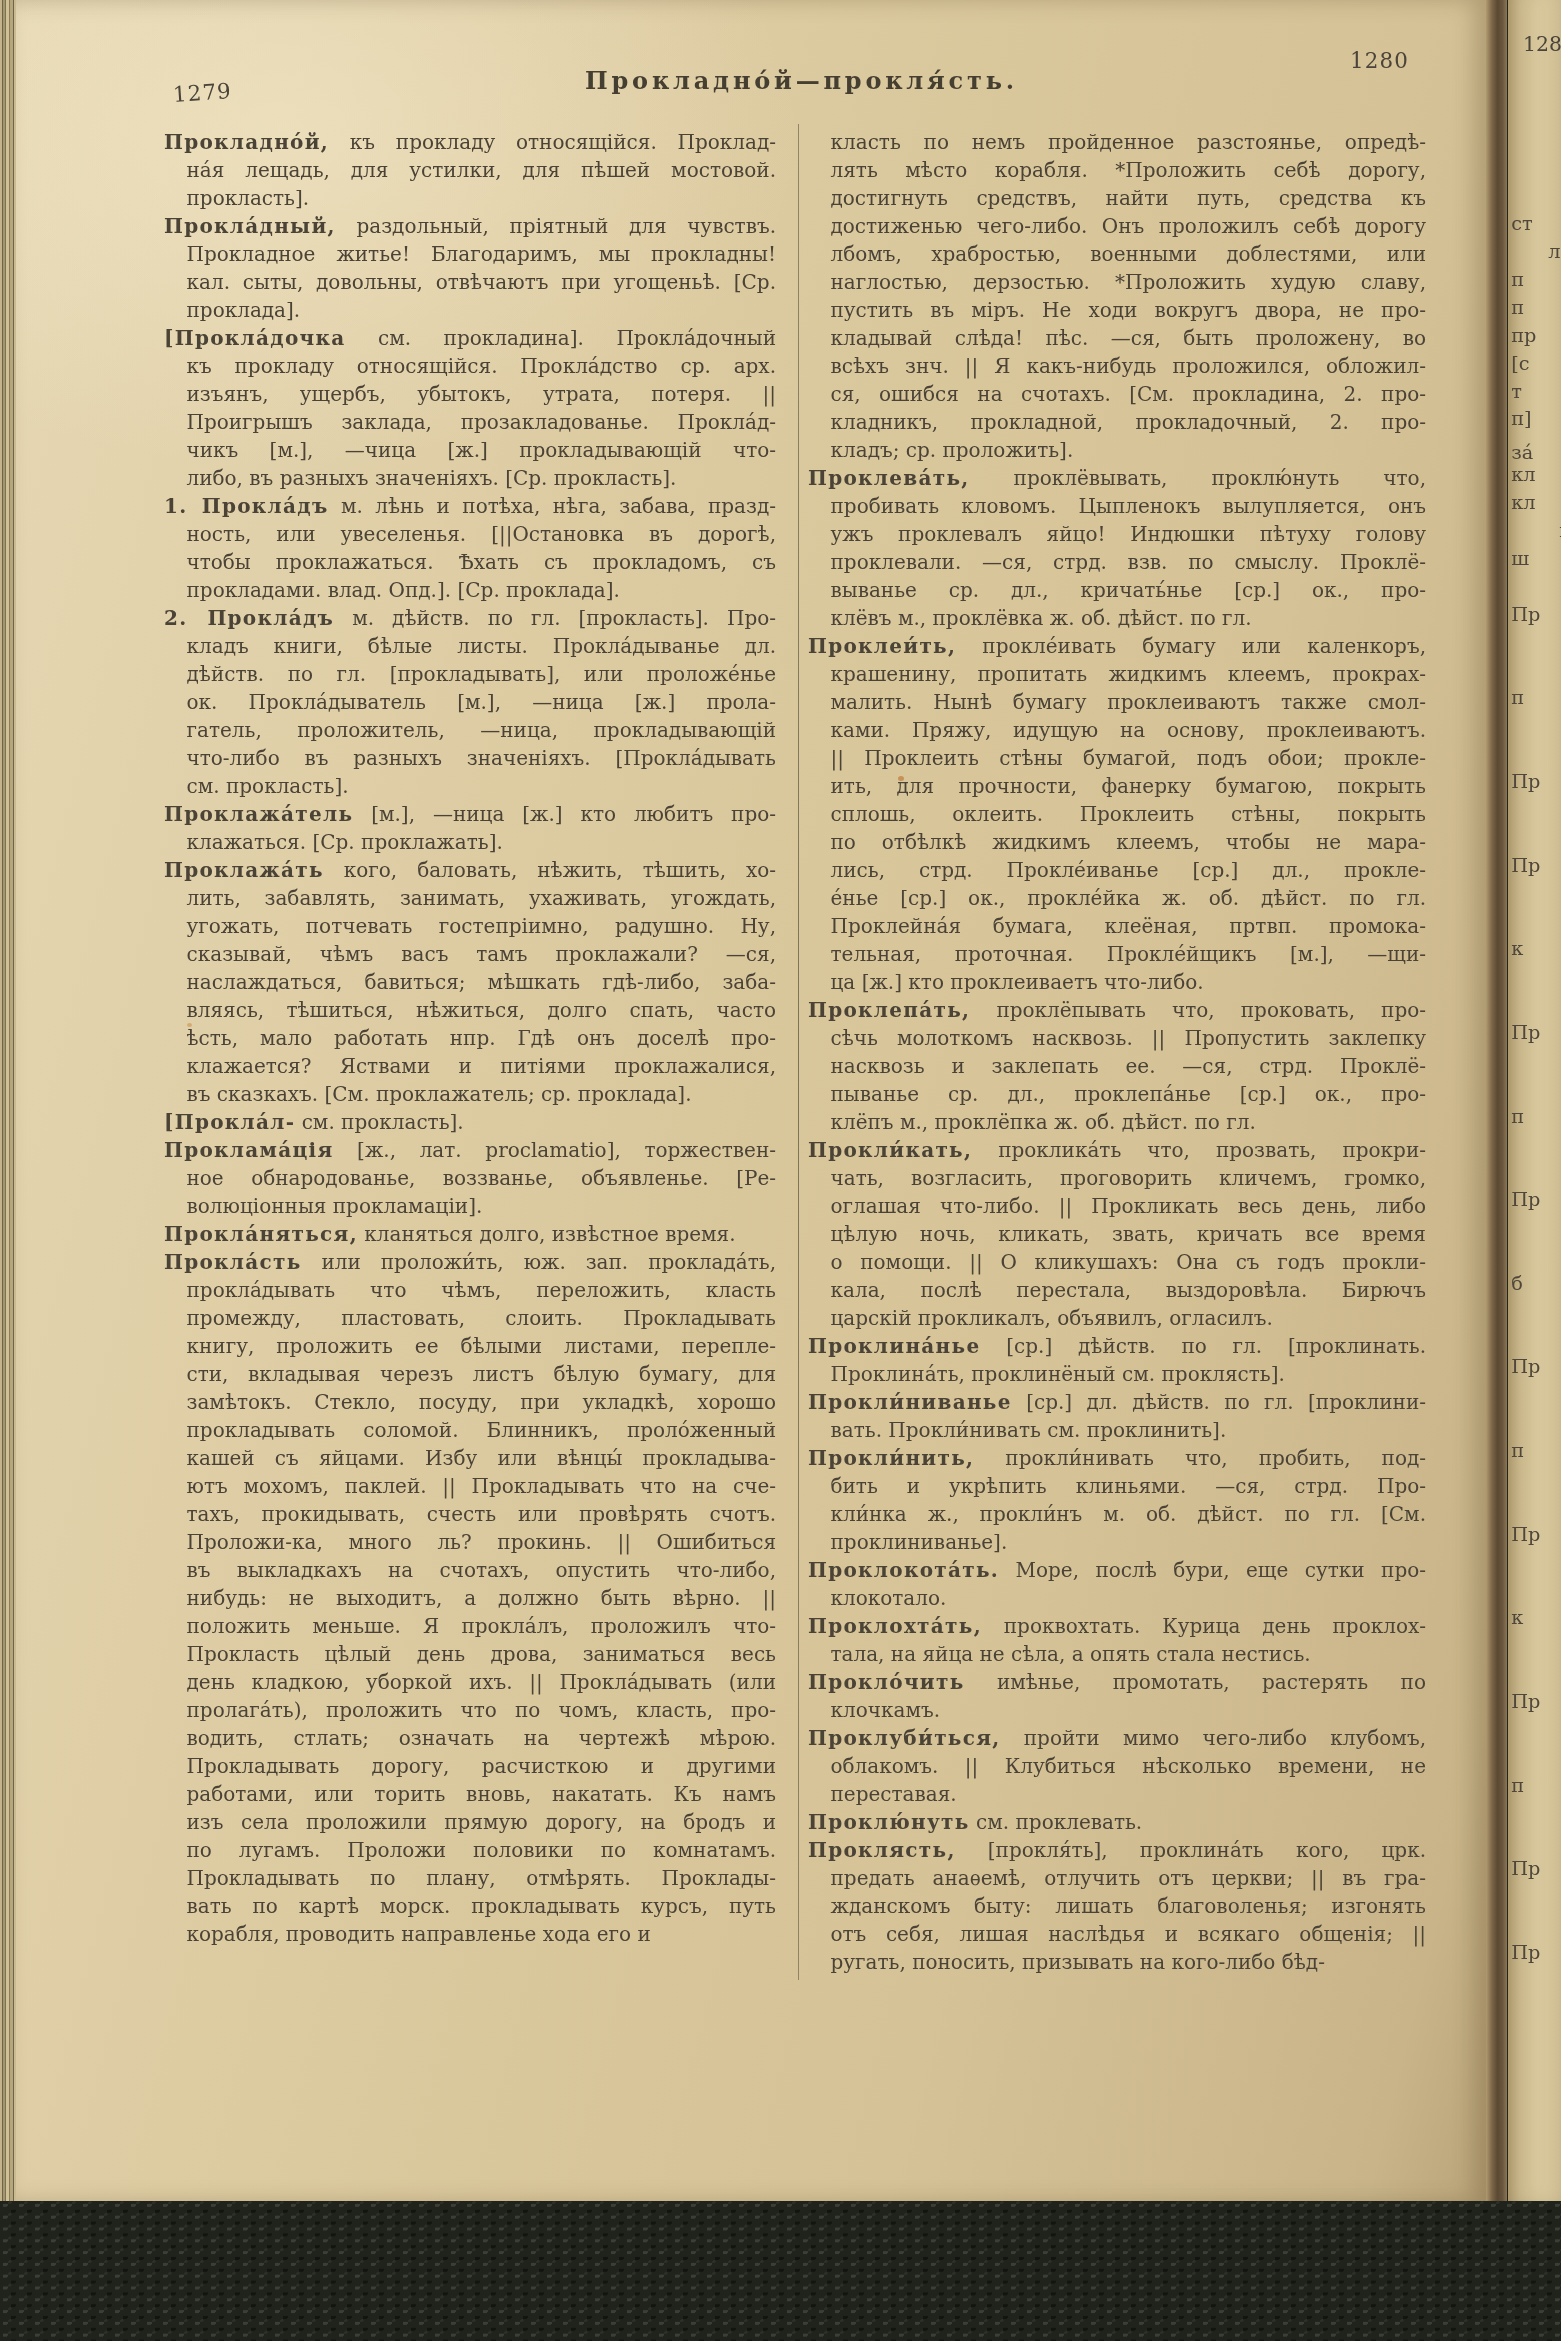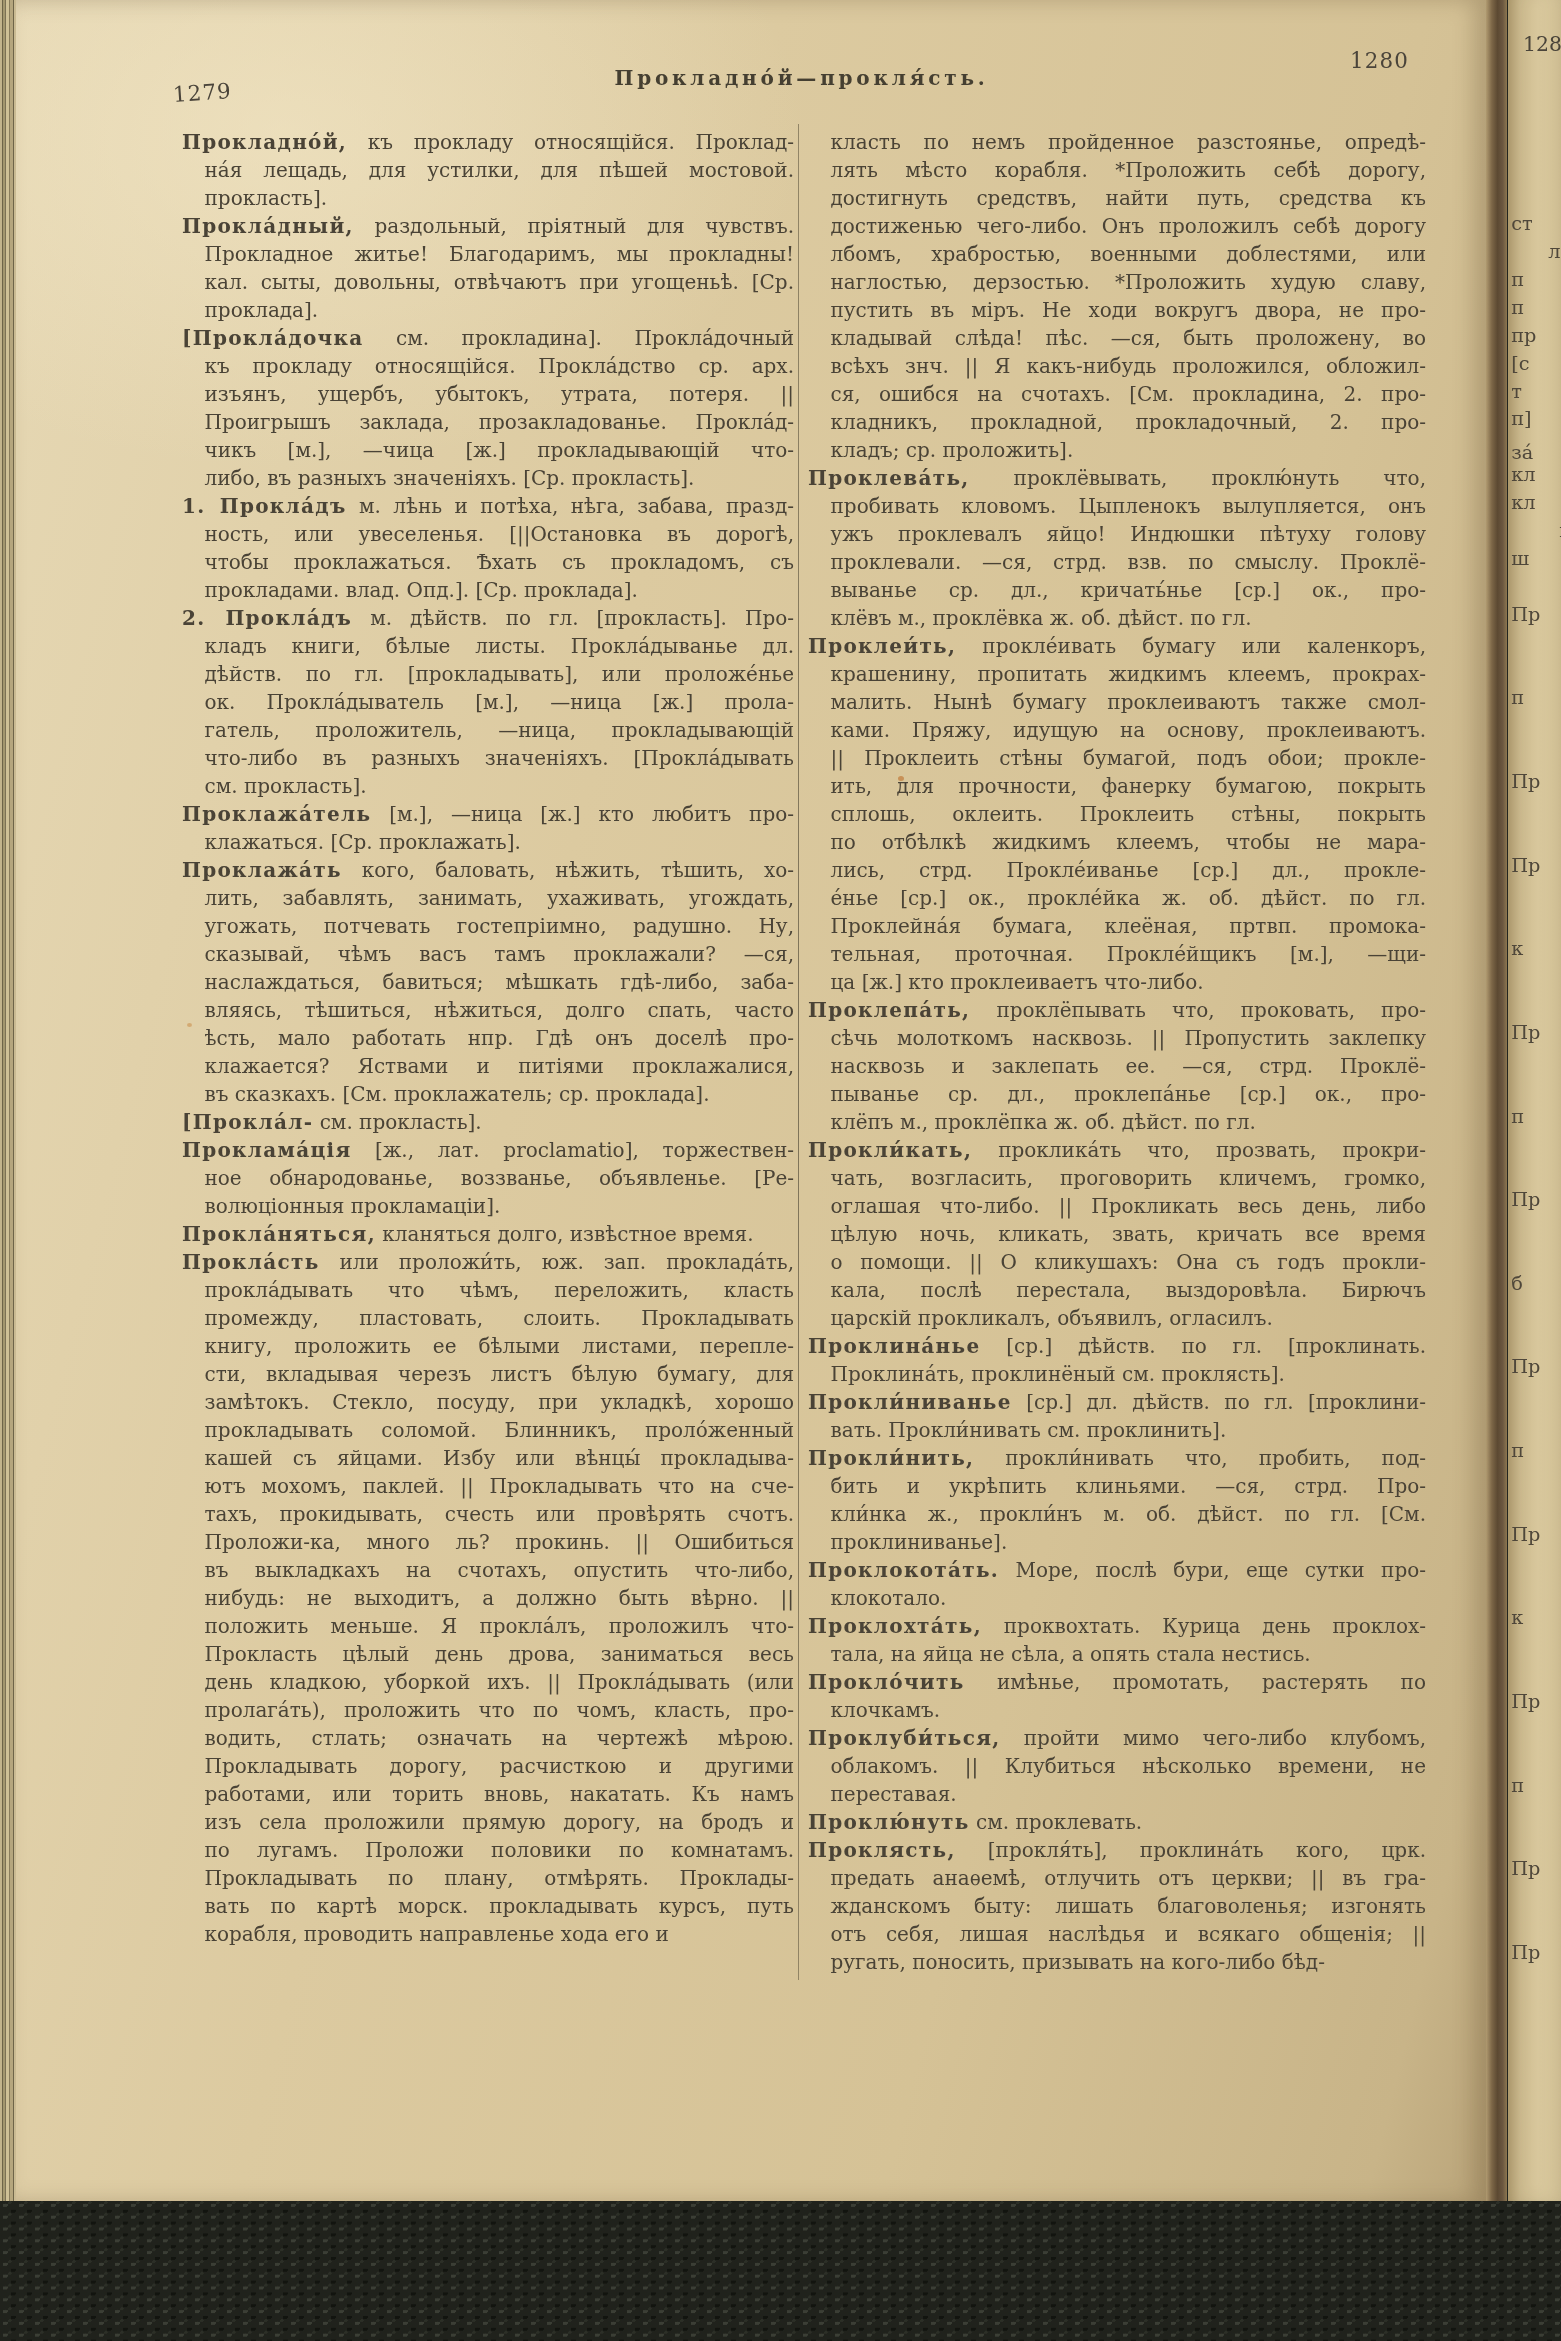--- a/index.html
+++ b/index.html
@@ -25,27 +25,27 @@
   .page{position:absolute;left:16px;top:0;width:1470px;height:2203px;z-index:1;
     background:
       radial-gradient(ellipse 751px 483px at 18% 6%, rgba(244,232,200,.55), transparent 70%),
       linear-gradient(104deg,#e6d8b4 0%,#dccaa0 38%,#d5c296 70%,#c8b488 94%,#b9a479 100%);
     box-shadow:inset -11.8px 0 21.4px rgba(90,70,40,.28);}
 
   .pageno{position:absolute;font-size:21.4px;color:#4a443a;letter-spacing:1.1px;}
   .pageno.pl{left:157px;top:80px;transform:rotate(-4deg);}
   .pageno.pr{left:1334px;top:48px;}
   .title{position:absolute;left:161px;top:66px;width:1249px;text-align:center;
-    font-size:20px;font-weight:bold;letter-spacing:3.8px;color:#453f31;}
+    font-size:24px;font-weight:bold;letter-spacing:3.8px;color:#453f31;}
 
   .divider{position:absolute;left:782px;top:124px;width:1.1px;height:1856px;
     background:linear-gradient(#6b6148,#4c4533 50%,#6b6148);opacity:.65;}
 
   .col{position:absolute;top:128px;width:612px;color:#4a4336;}
-  #col-left{left:166px;}
+  #col-left{left:148px;}
   #col-right{left:792px;width:618px;}
 
   .entry{margin:0;}
   .line{font-size:20px;line-height:28px;height:28px;overflow:hidden;
         text-align:justify;text-align-last:justify;white-space:normal;}
   .line.cont{padding-left:22.5px;}
   .line.first{padding-left:0;}
   .line.last{text-align-last:left;}
   .headword{font-weight:bold;letter-spacing:1.3px;}
 

